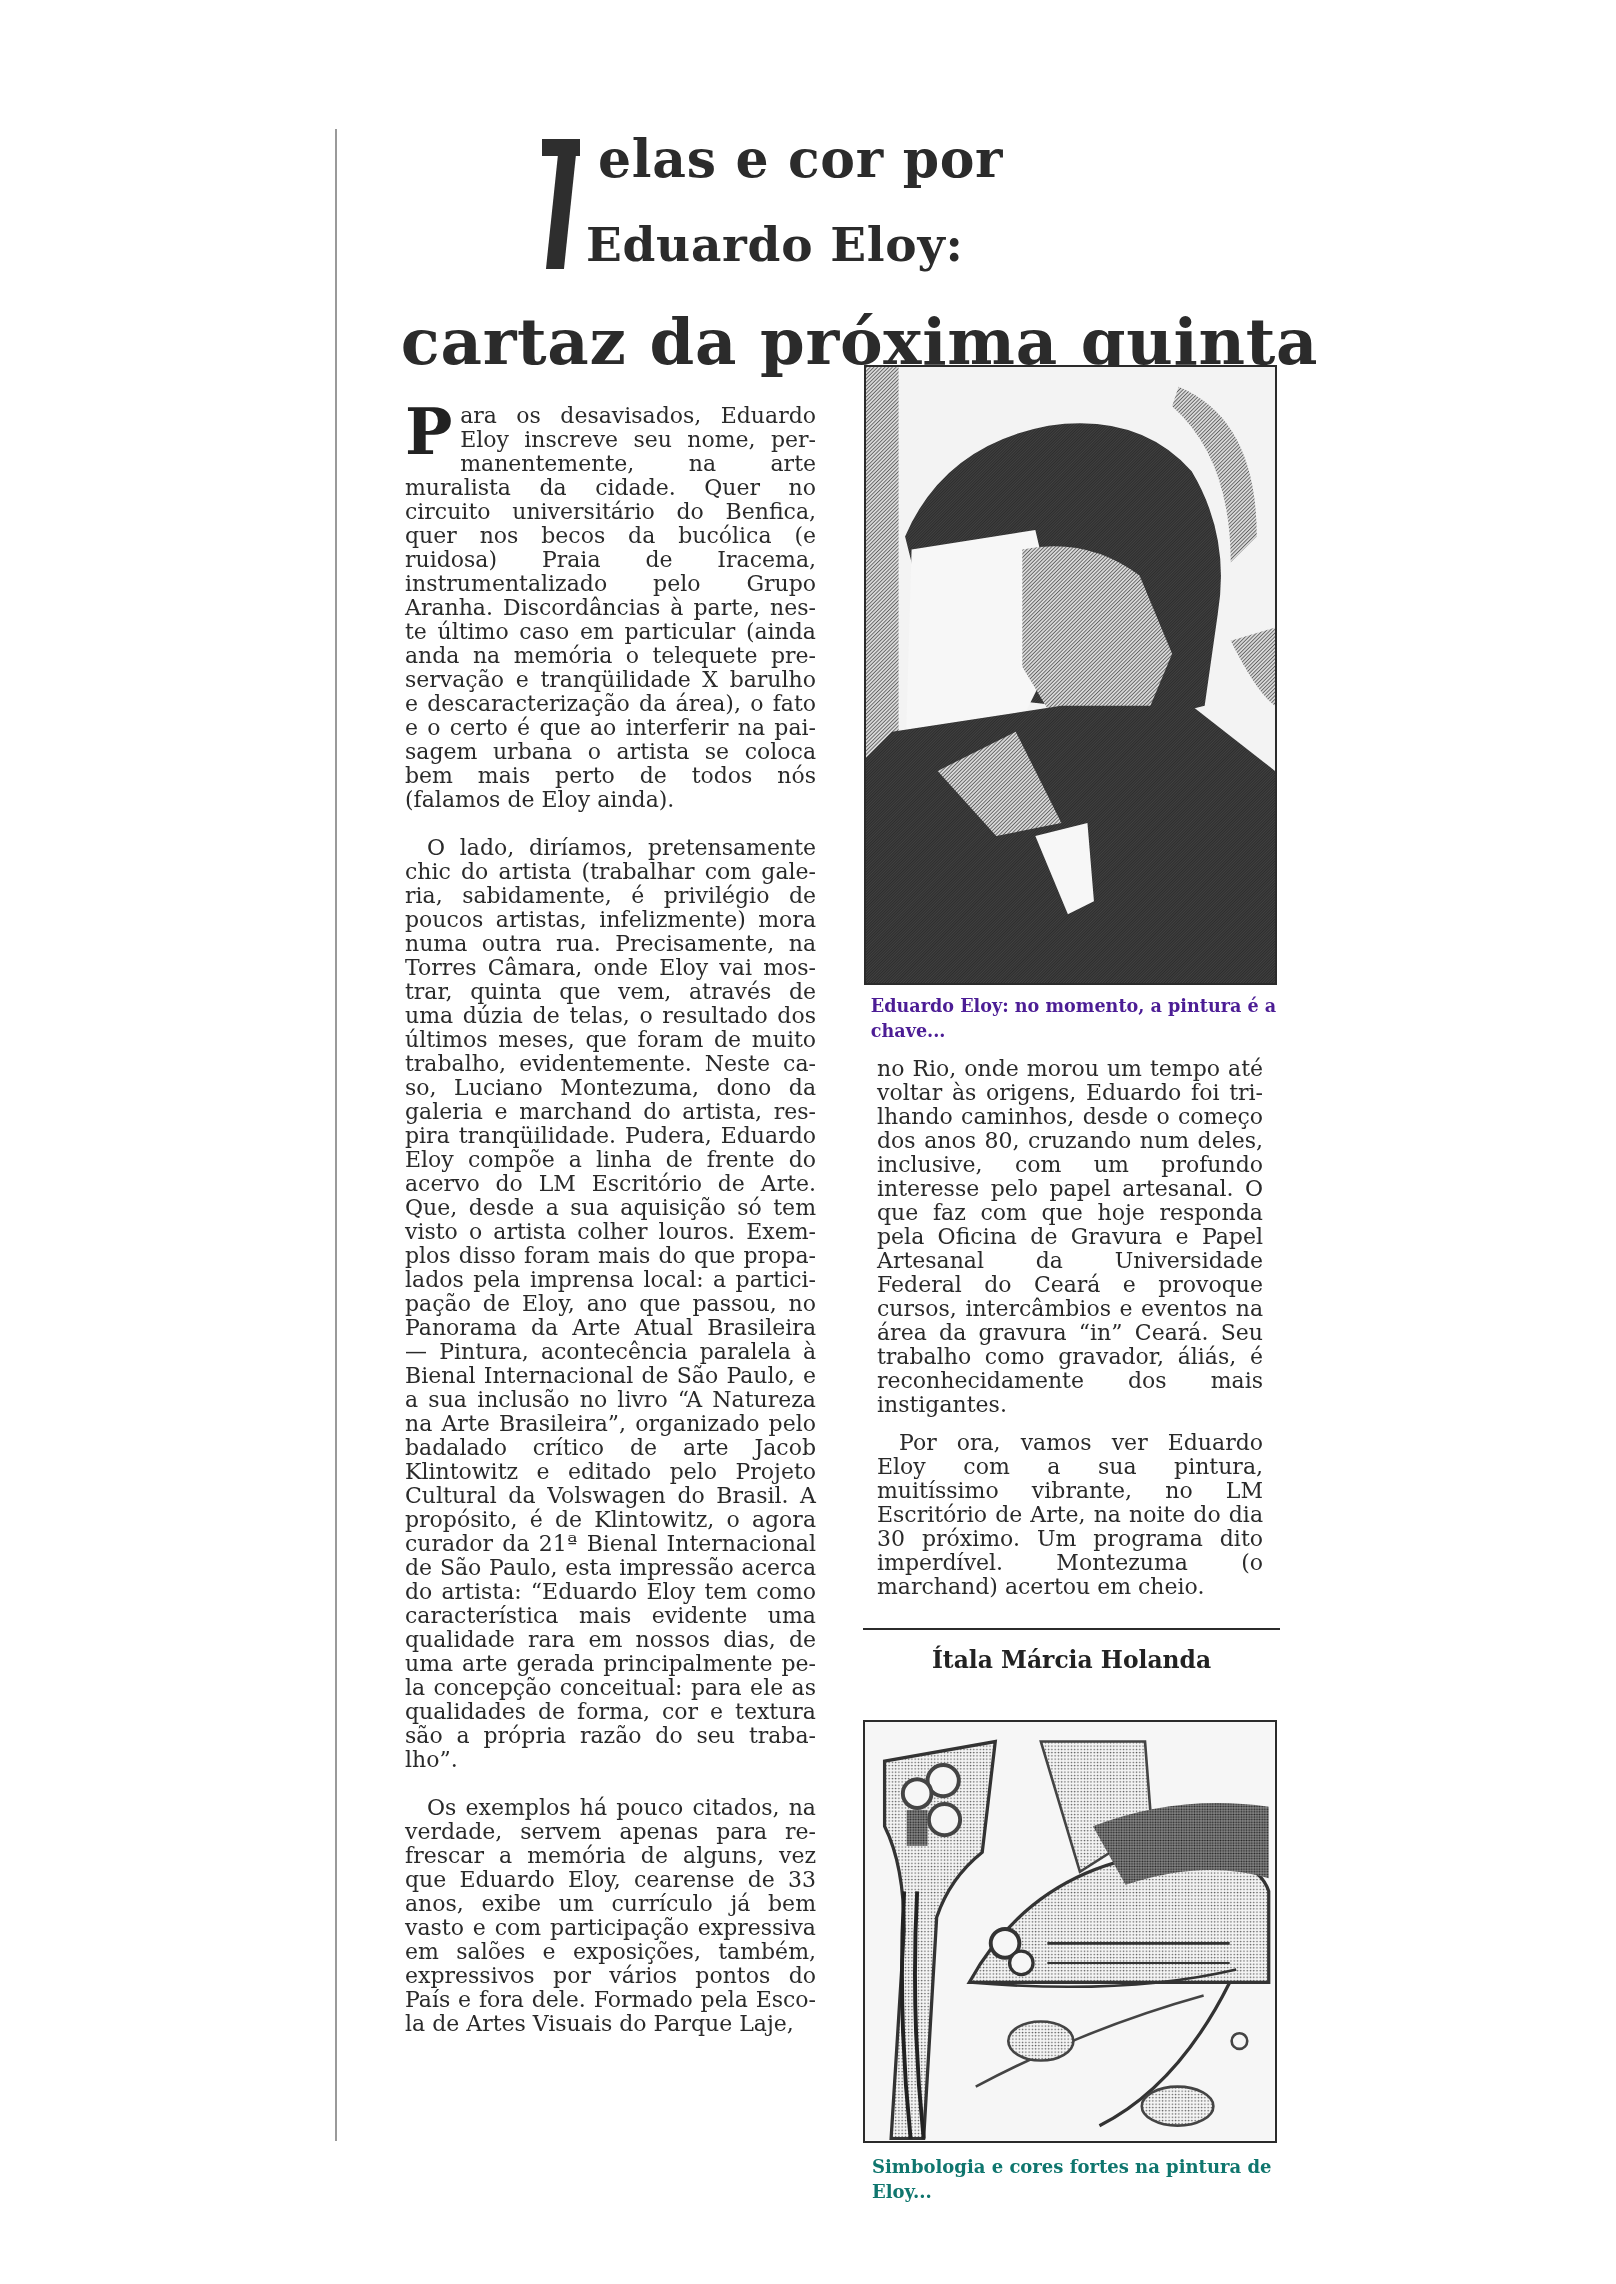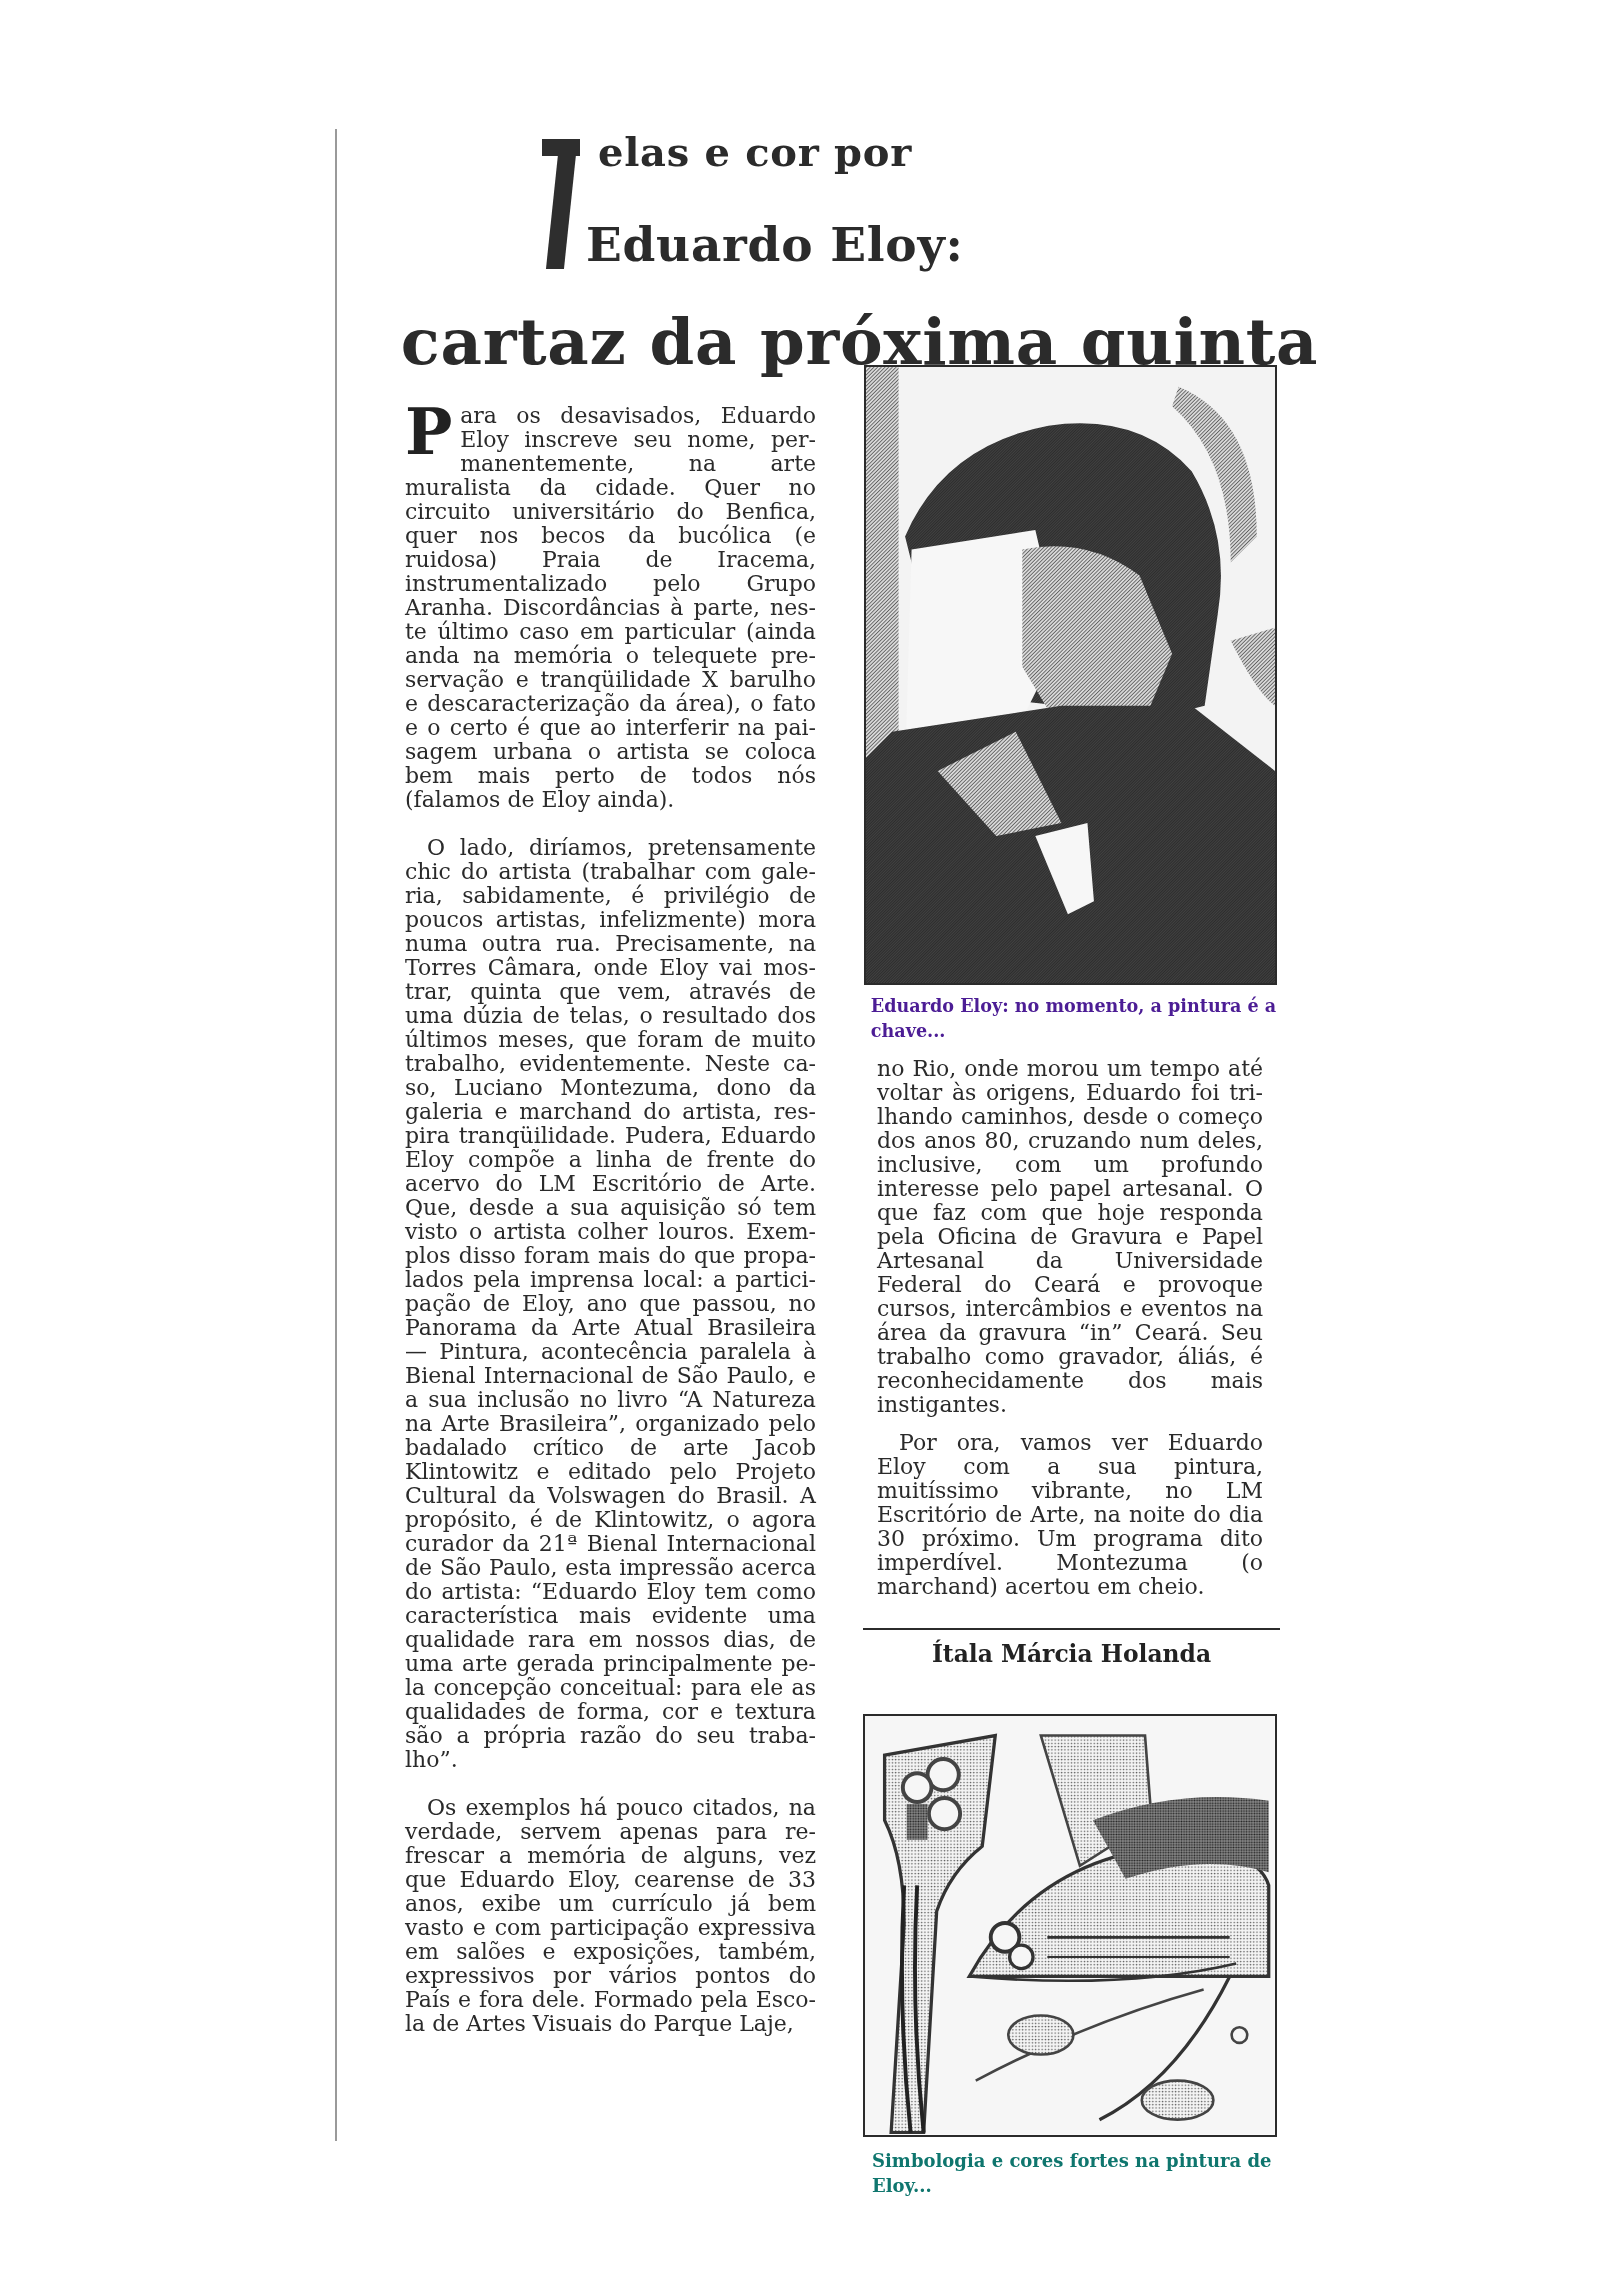--- a/index.html
+++ b/index.html
@@ -20,21 +20,21 @@
     .drop-t .bar { position: absolute; left: 0; top: 0; width: 38px; height: 17px; background: #2e2e2e; }
     .drop-t .stem {
       position: absolute; left: 10.4px; top: 15.6px; width: 18px; height: 115px; background: #2e2e2e;
       transform: skewX(-6deg);
     }
     .hl-line {
       position: absolute; white-space: nowrap;
       font-family: "DejaVu Serif", serif; font-weight: bold; color: #2b2b2b;
       letter-spacing: 0.7px;
     }
-    .hl-1 { left: 207px; top: 1.3px; font-size: 40px; }
+    .hl-1 { left: 207px; top: 1.3px; font-size: 52px; }
     .hl-2 { left: 195px; top: 90px; font-size: 47px; }
     .hl-3 { left: 9.8px; top: 177px; font-size: 64px; }
 
     
     .col-left {
       position: absolute; left: 405px; top: 404px; width: 411px;
       font-size: 22px; line-height: 24px; text-align: justify;
       hyphens: manual;
     }
     .col-left p { margin: 0; }
@@ -58,21 +58,21 @@
     }
     .right-text {
       margin-top: 11.7px; font-size: 22px; line-height: 24px; text-align: justify;
       width: 414px;
     }
     .right-text p { margin: 14px; }
     .right-text p + p { text-indent: 22px; }
     .byline-rule { height: 2.6px; background: #2b2b2b; margin: 29px 0 0 0; width: 417px; }
     .byline {
       text-align: center; font-family: "DejaVu Serif", serif; font-weight: bold;
-      font-size: 23.4px; margin-top: 10px; color: #222;
+      font-size: 23.4px; margin-top: 16px; color: #222;
     }
     .painting {
       position: relative; width: 414px; height: 423px; margin-top: 46px;
       border: 2.6px solid #2b2b2b; box-sizing: border-box; overflow: hidden; background: #fafafa;
     }
     .caption2 {
       font-family: "DejaVu Serif", serif; font-weight: bold;
       font-size: 18px; line-height: 25px; color: #0f766e; margin: 10.4px 0 0 9px; width: 404px;
     }
     svg { display: block; }

